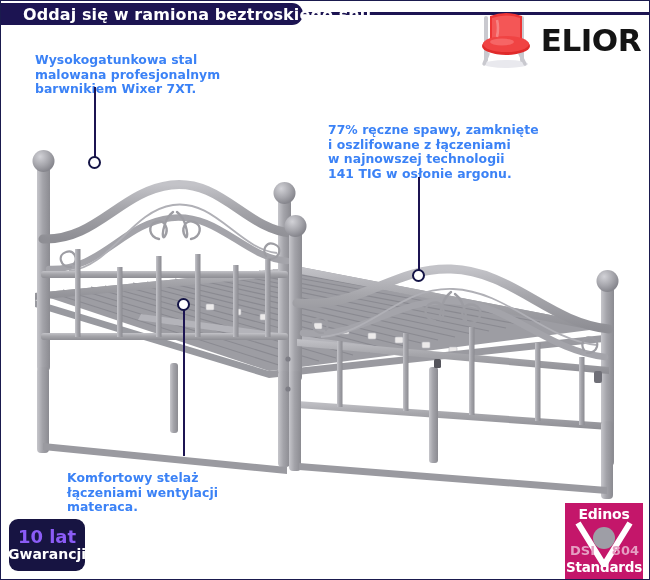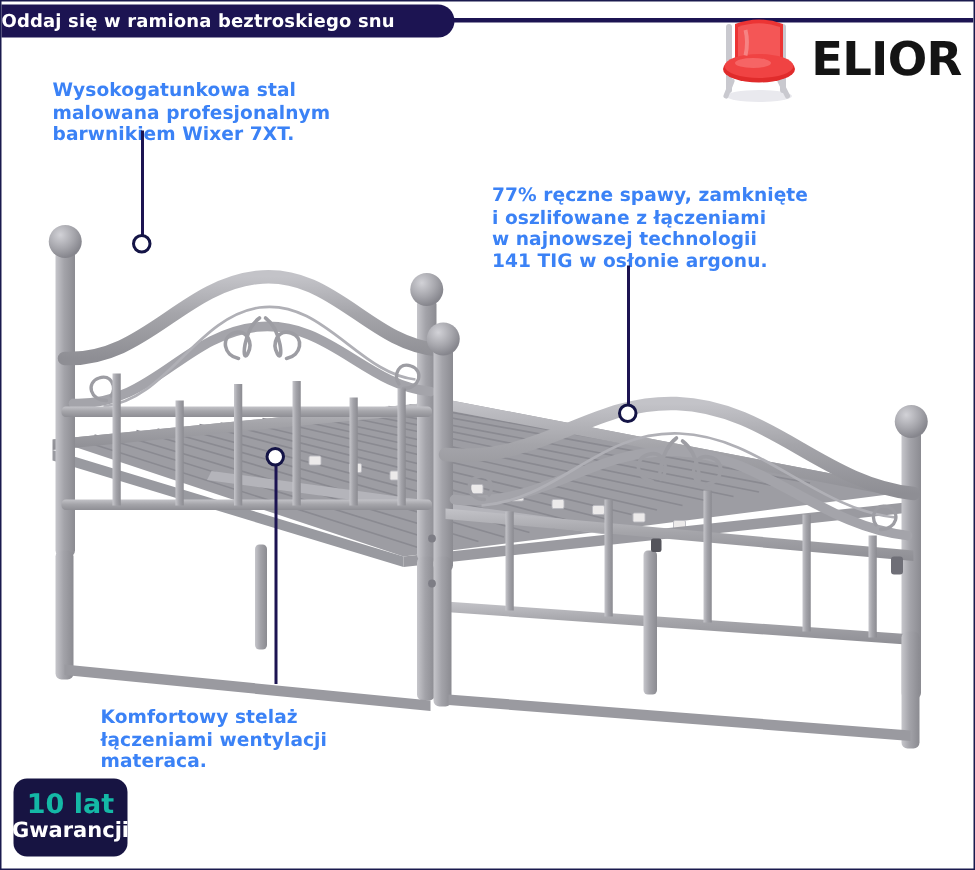--- a/index.html
+++ b/index.html
@@ -3,22 +3,22 @@
 <meta charset="utf-8">
 <style>
   html,body{margin:0;padding:0;background:#fff;}
   body{width:650px;height:580px;font-family:"DejaVu Sans","Liberation Sans",sans-serif;}
   #page{position:relative;width:650px;height:580px;background:#ffffff;
         border:1px solid #1a1a4e;box-sizing:border-box;overflow:hidden;}
 
   
   #header-bar{position:absolute;left:-6px;top:2px;height:22px;width:308px;
               background:#1c1452;border-radius:0 11px 11px 0;z-index:6;}
-  #header-title{position:absolute;left:0;top:4px;height:22px;line-height:19px;
-                color:#ffffff;font-size:12px;font-weight:bold;letter-spacing:.1px;
+  #header-title{position:absolute;left:22px;top:4px;height:22px;line-height:19px;
+                color:#ffffff;font-size:16px;font-weight:bold;letter-spacing:.1px;
                 white-space:nowrap;z-index:7;}
   #header-rule{position:absolute;left:296px;top:11px;right:0;height:3px;
                background:#1c1452;z-index:5;}
 
   
   #logo{position:absolute;right:8px;top:8px;width:160px;height:62px;z-index:8;
         display:flex;align-items:center;justify-content:flex-end;gap:4px;}
   #logo-chair{width:62px;height:60px;flex:0 0 auto;}
   #logo-word{font-size:31px;font-weight:bold;color:#141414;letter-spacing:-0.5px;
              font-family:"DejaVu Sans","Liberation Sans",sans-serif;line-height:1;}
@@ -36,21 +36,21 @@
   
   .leader{position:absolute;background:#1c1452;z-index:9;}
   .marker{position:absolute;border:2.4px solid #141446;border-radius:50%;
           background:#ffffff;box-sizing:border-box;z-index:10;}
 
   
   #badge-warranty{position:absolute;left:8px;bottom:8px;width:76px;height:52px;
                   background:#171442;border-radius:9px;z-index:9;
                   display:flex;flex-direction:column;align-items:center;
                   justify-content:center;}
-  #warranty-years{color:#14b8a6;font-size:18px;font-weight:bold;line-height:18px;
+  #warranty-years{color:#8b5cf6;font-size:18px;font-weight:bold;line-height:18px;
                   font-family:"DejaVu Sans","Liberation Sans",sans-serif;}
   #warranty-label{color:#ffffff;font-size:14px;font-weight:bold;line-height:16px;
                   font-family:"DejaVu Sans","Liberation Sans",sans-serif;}
 
   #badge-edinos{position:absolute;right:6px;bottom:0px;width:78px;height:76px;
                 background:#c4166a;z-index:9;overflow:hidden;}
   #edinos-name{position:absolute;top:3px;left:0;right:0;text-align:center;
                color:#ffffff;font-size:14px;font-weight:bold;letter-spacing:-.2px;}
   #edinos-dsi{position:absolute;left:5px;top:40px;color:#e59ec2;font-size:13px;
               font-weight:bold;}
@@ -253,14 +253,24 @@
 łączeniami wentylacji
 materaca.</div>
   <div class="leader" style="left:182px;top:307px;width:2px;height:148px;"></div>
   <div class="marker" style="left:176px;top:297px;width:13px;height:13px;"></div>
 
   <div id="badge-warranty">
     <div id="warranty-years">10 lat</div>
     <div id="warranty-label">Gwarancji</div>
   </div>
 
+  <div id="badge-edinos">
+    <div id="edinos-name">Edinos</div>
+    <svg id="edinos-mark" viewBox="0 0 58 46">
+      <path d="M3 2 L29 44 L55 2" fill="none" stroke="#ffffff" stroke-width="6"></path>
+      <circle cx="29" cy="17" r="11" fill="#9e9ea6"></circle>
+    </svg>
+    <div id="edinos-dsi">DSI</div>
+    <div id="edinos-804">804</div>
+    <div id="edinos-std">Standards</div>
+  </div>
 
 </div>
 
 </body></html>

